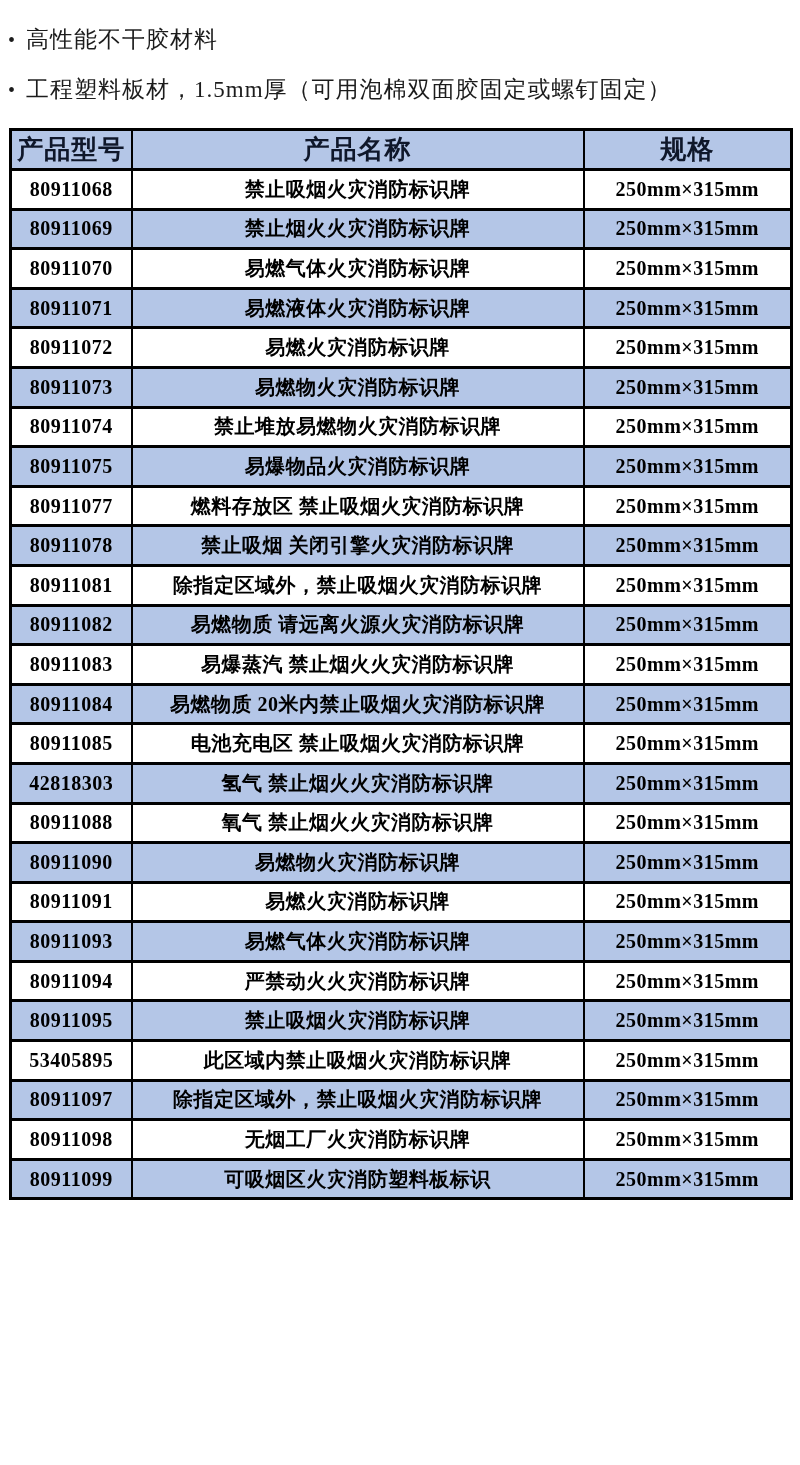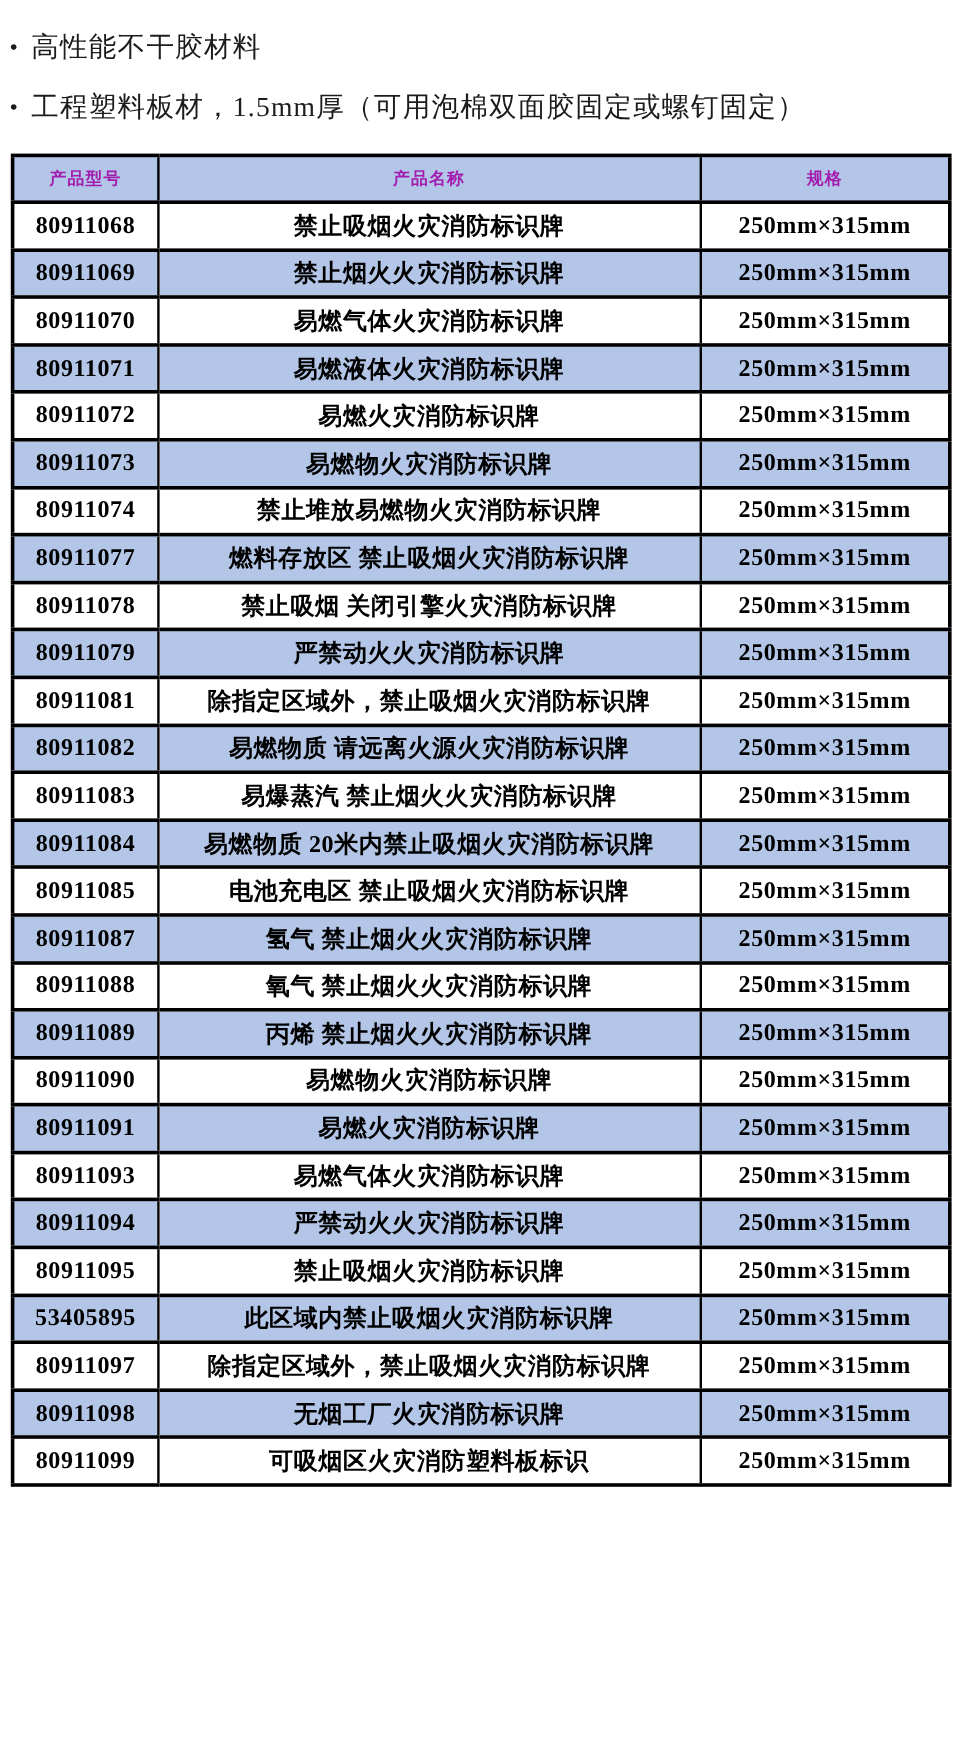--- a/index.html
+++ b/index.html
@@ -18,21 +18,21 @@
   table.product-table{
     border-collapse:collapse;table-layout:fixed;
     margin:12px 0 0 9px;width:781px;
     border:3px solid var(--border,#000);
   }
   col.c-model{width:121px;}
   col.c-name{width:452px;}
   col.c-spec{width:208px;}
   .product-table th{
     background:var(--header-fill,#b4c6e7);
-    font-size:14px;font-weight:bold;color:#a21caf;
+    font-size:26px;font-weight:bold;color:#0f172a;
     height:34px;padding:1px 2px;text-align:center;vertical-align:middle;
     border:2px solid var(--border,#000);
     border-top-width:3px;border-bottom-width:3px;
     letter-spacing:1px;
   }
   .product-table td{
     font-size:20px;font-weight:bold;color:#000;
     height:34.6px;padding:1px 2px;text-align:center;vertical-align:middle;
     border:2px solid var(--border,#000);
     border-top-width:3px;border-bottom-width:3px;
@@ -107,39 +107,39 @@
     <td>易燃物火灾消防标识牌</td>
     <td class="spec-cell">250mm×315mm</td>
   </tr>
 
   <tr>
     <td>80911074</td>
     <td>禁止堆放易燃物火灾消防标识牌</td>
     <td class="spec-cell">250mm×315mm</td>
   </tr>
 
+  <tr>
+    <td>80911075</td>
+    <td>易爆物品火灾消防标识牌</td>
+    <td class="spec-cell">250mm×315mm</td>
+  </tr>
 
 
   <tr>
     <td>80911077</td>
     <td>燃料存放区 禁止吸烟火灾消防标识牌</td>
     <td class="spec-cell">250mm×315mm</td>
   </tr>
 
   <tr>
     <td>80911078</td>
     <td>禁止吸烟 关闭引擎火灾消防标识牌</td>
     <td class="spec-cell">250mm×315mm</td>
   </tr>
 
-  <tr>
-    <td>80911079</td>
-    <td>严禁动火火灾消防标识牌</td>
-    <td class="spec-cell">250mm×315mm</td>
-  </tr>
 
 
   <tr>
     <td>80911081</td>
     <td>除指定区域外，禁止吸烟火灾消防标识牌</td>
     <td class="spec-cell">250mm×315mm</td>
   </tr>
 
   <tr>
     <td>80911082</td>
@@ -160,36 +160,31 @@
   </tr>
 
   <tr>
     <td>80911085</td>
     <td>电池充电区 禁止吸烟火灾消防标识牌</td>
     <td class="spec-cell">250mm×315mm</td>
   </tr>
 
 
   <tr>
-    <td>80911087</td>
+    <td>42818303</td>
     <td>氢气 禁止烟火火灾消防标识牌</td>
     <td class="spec-cell">250mm×315mm</td>
   </tr>
 
   <tr>
     <td>80911088</td>
     <td>氧气 禁止烟火火灾消防标识牌</td>
     <td class="spec-cell">250mm×315mm</td>
   </tr>
 
-  <tr>
-    <td>80911089</td>
-    <td>丙烯 禁止烟火火灾消防标识牌</td>
-    <td class="spec-cell">250mm×315mm</td>
-  </tr>
 
   <tr>
     <td>80911090</td>
     <td>易燃物火灾消防标识牌</td>
     <td class="spec-cell">250mm×315mm</td>
   </tr>
 
   <tr>
     <td>80911091</td>
     <td>易燃火灾消防标识牌</td>

